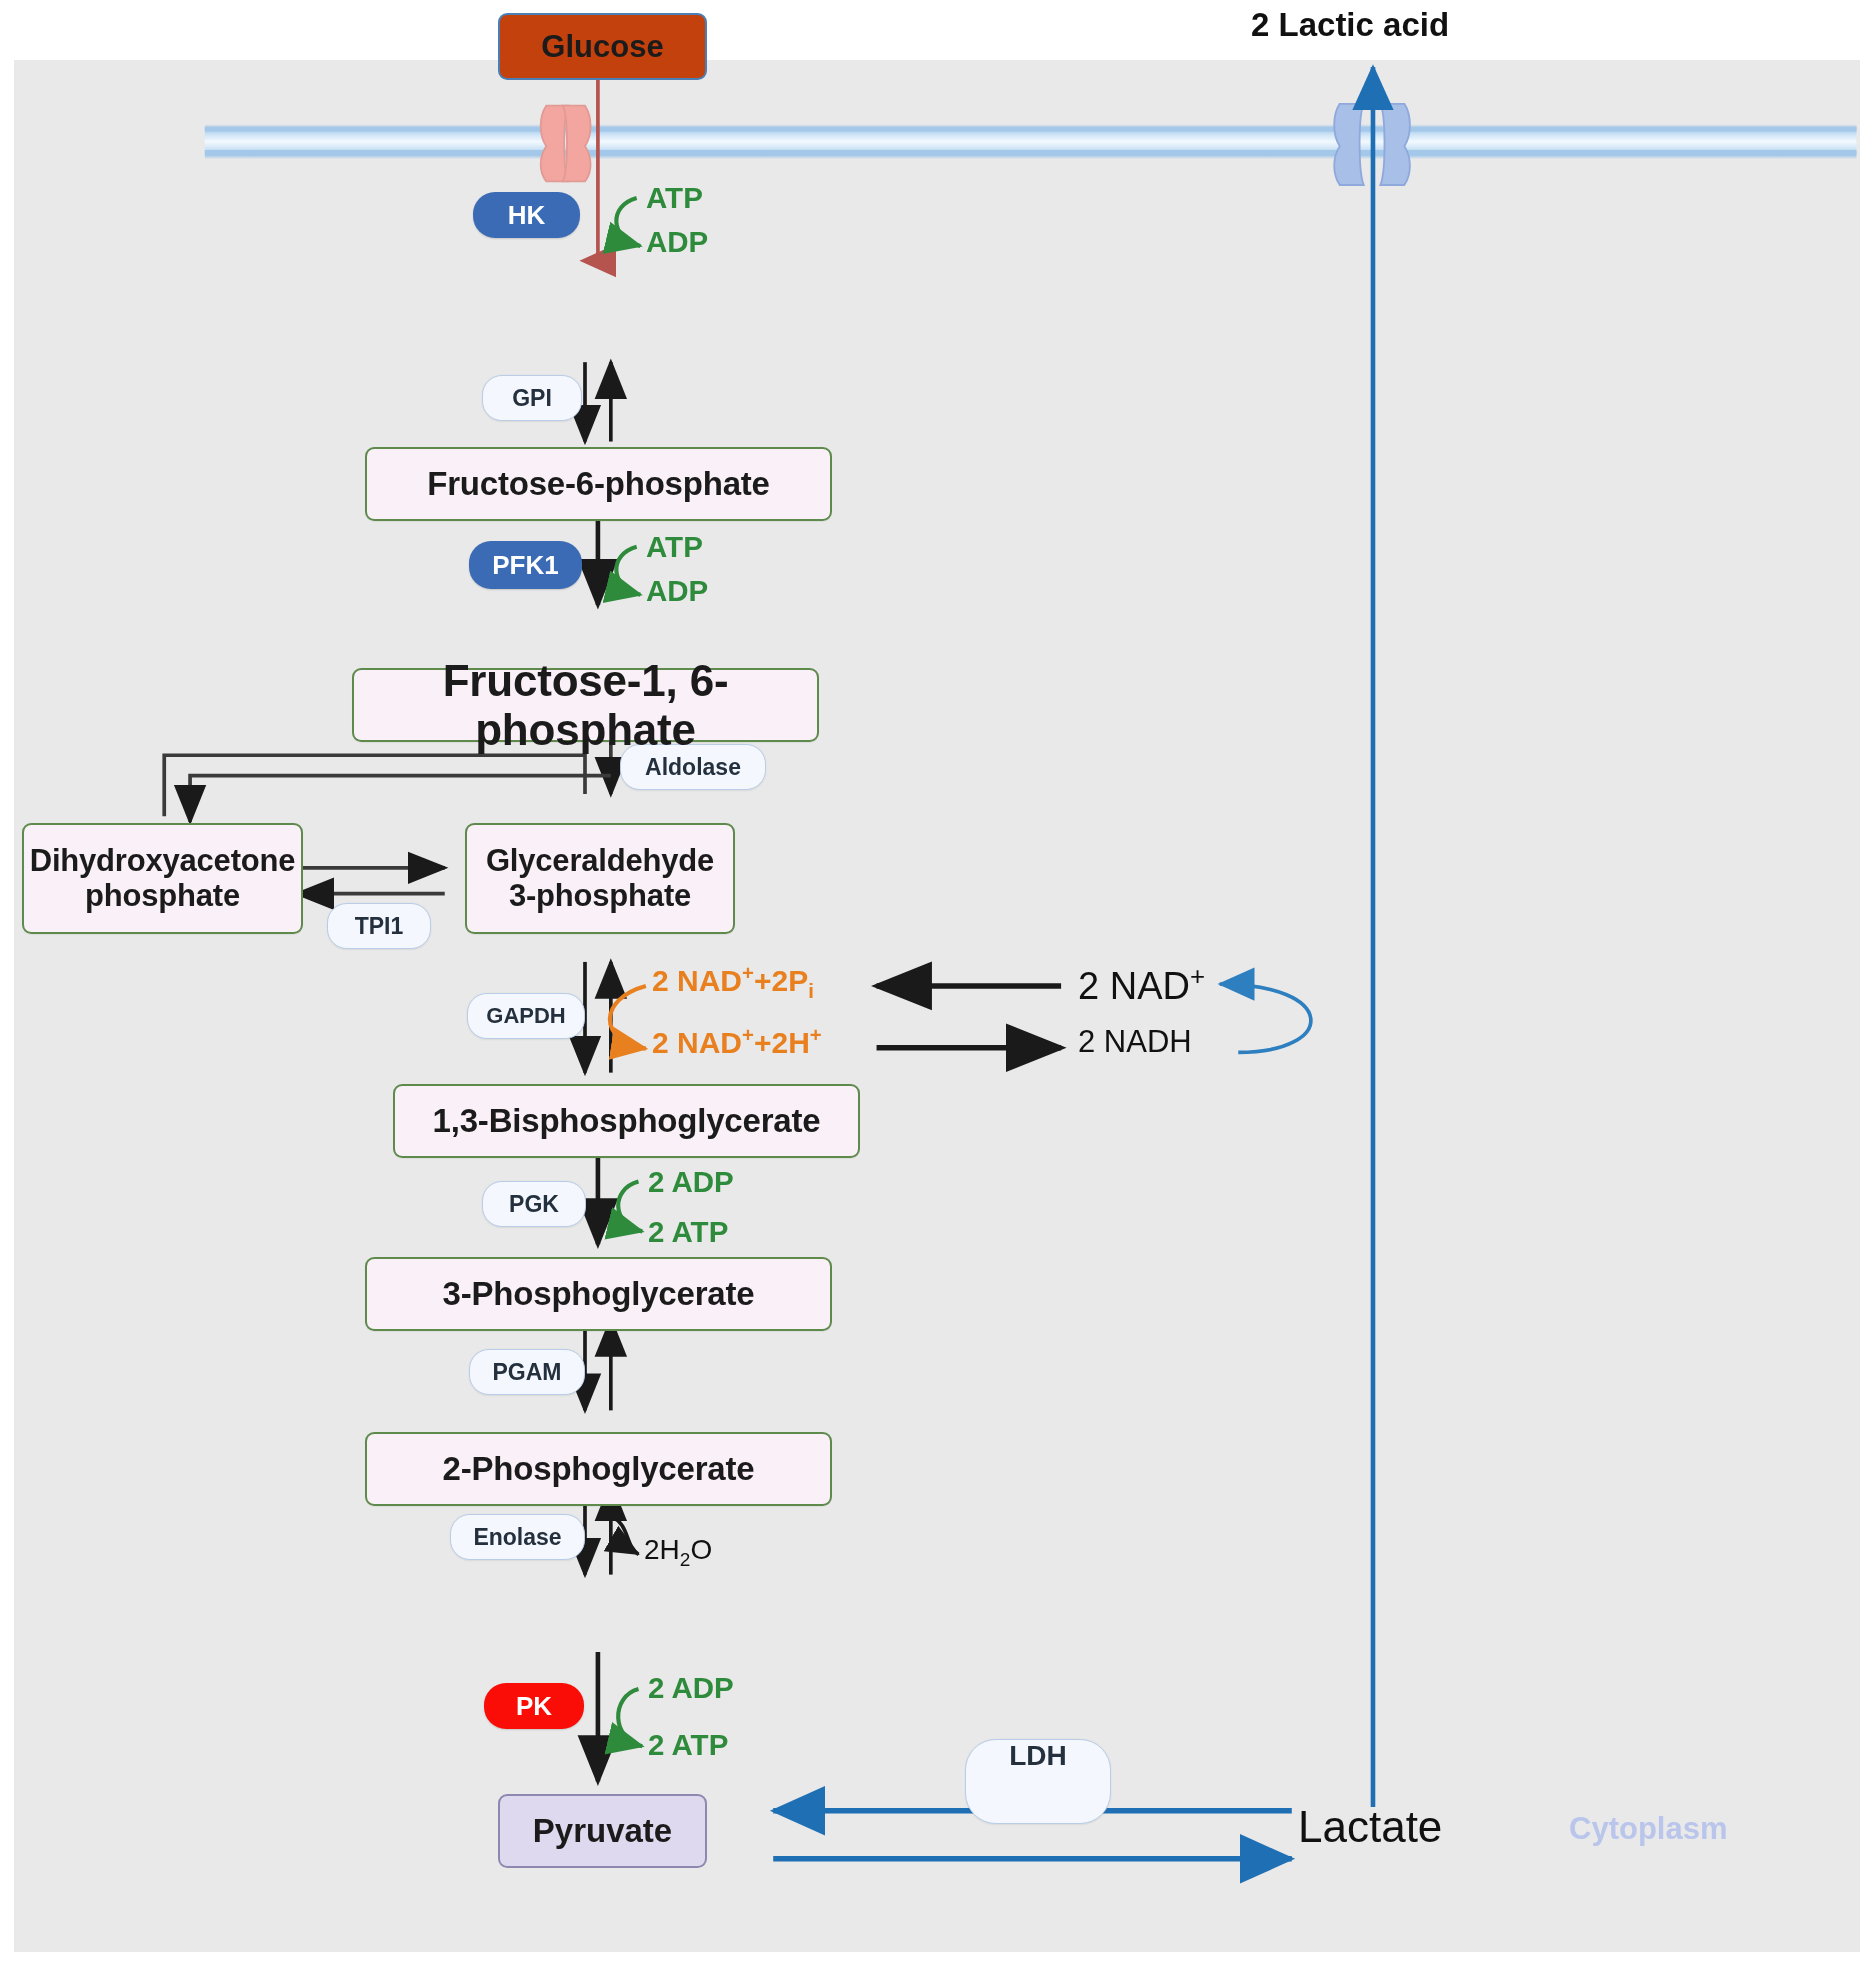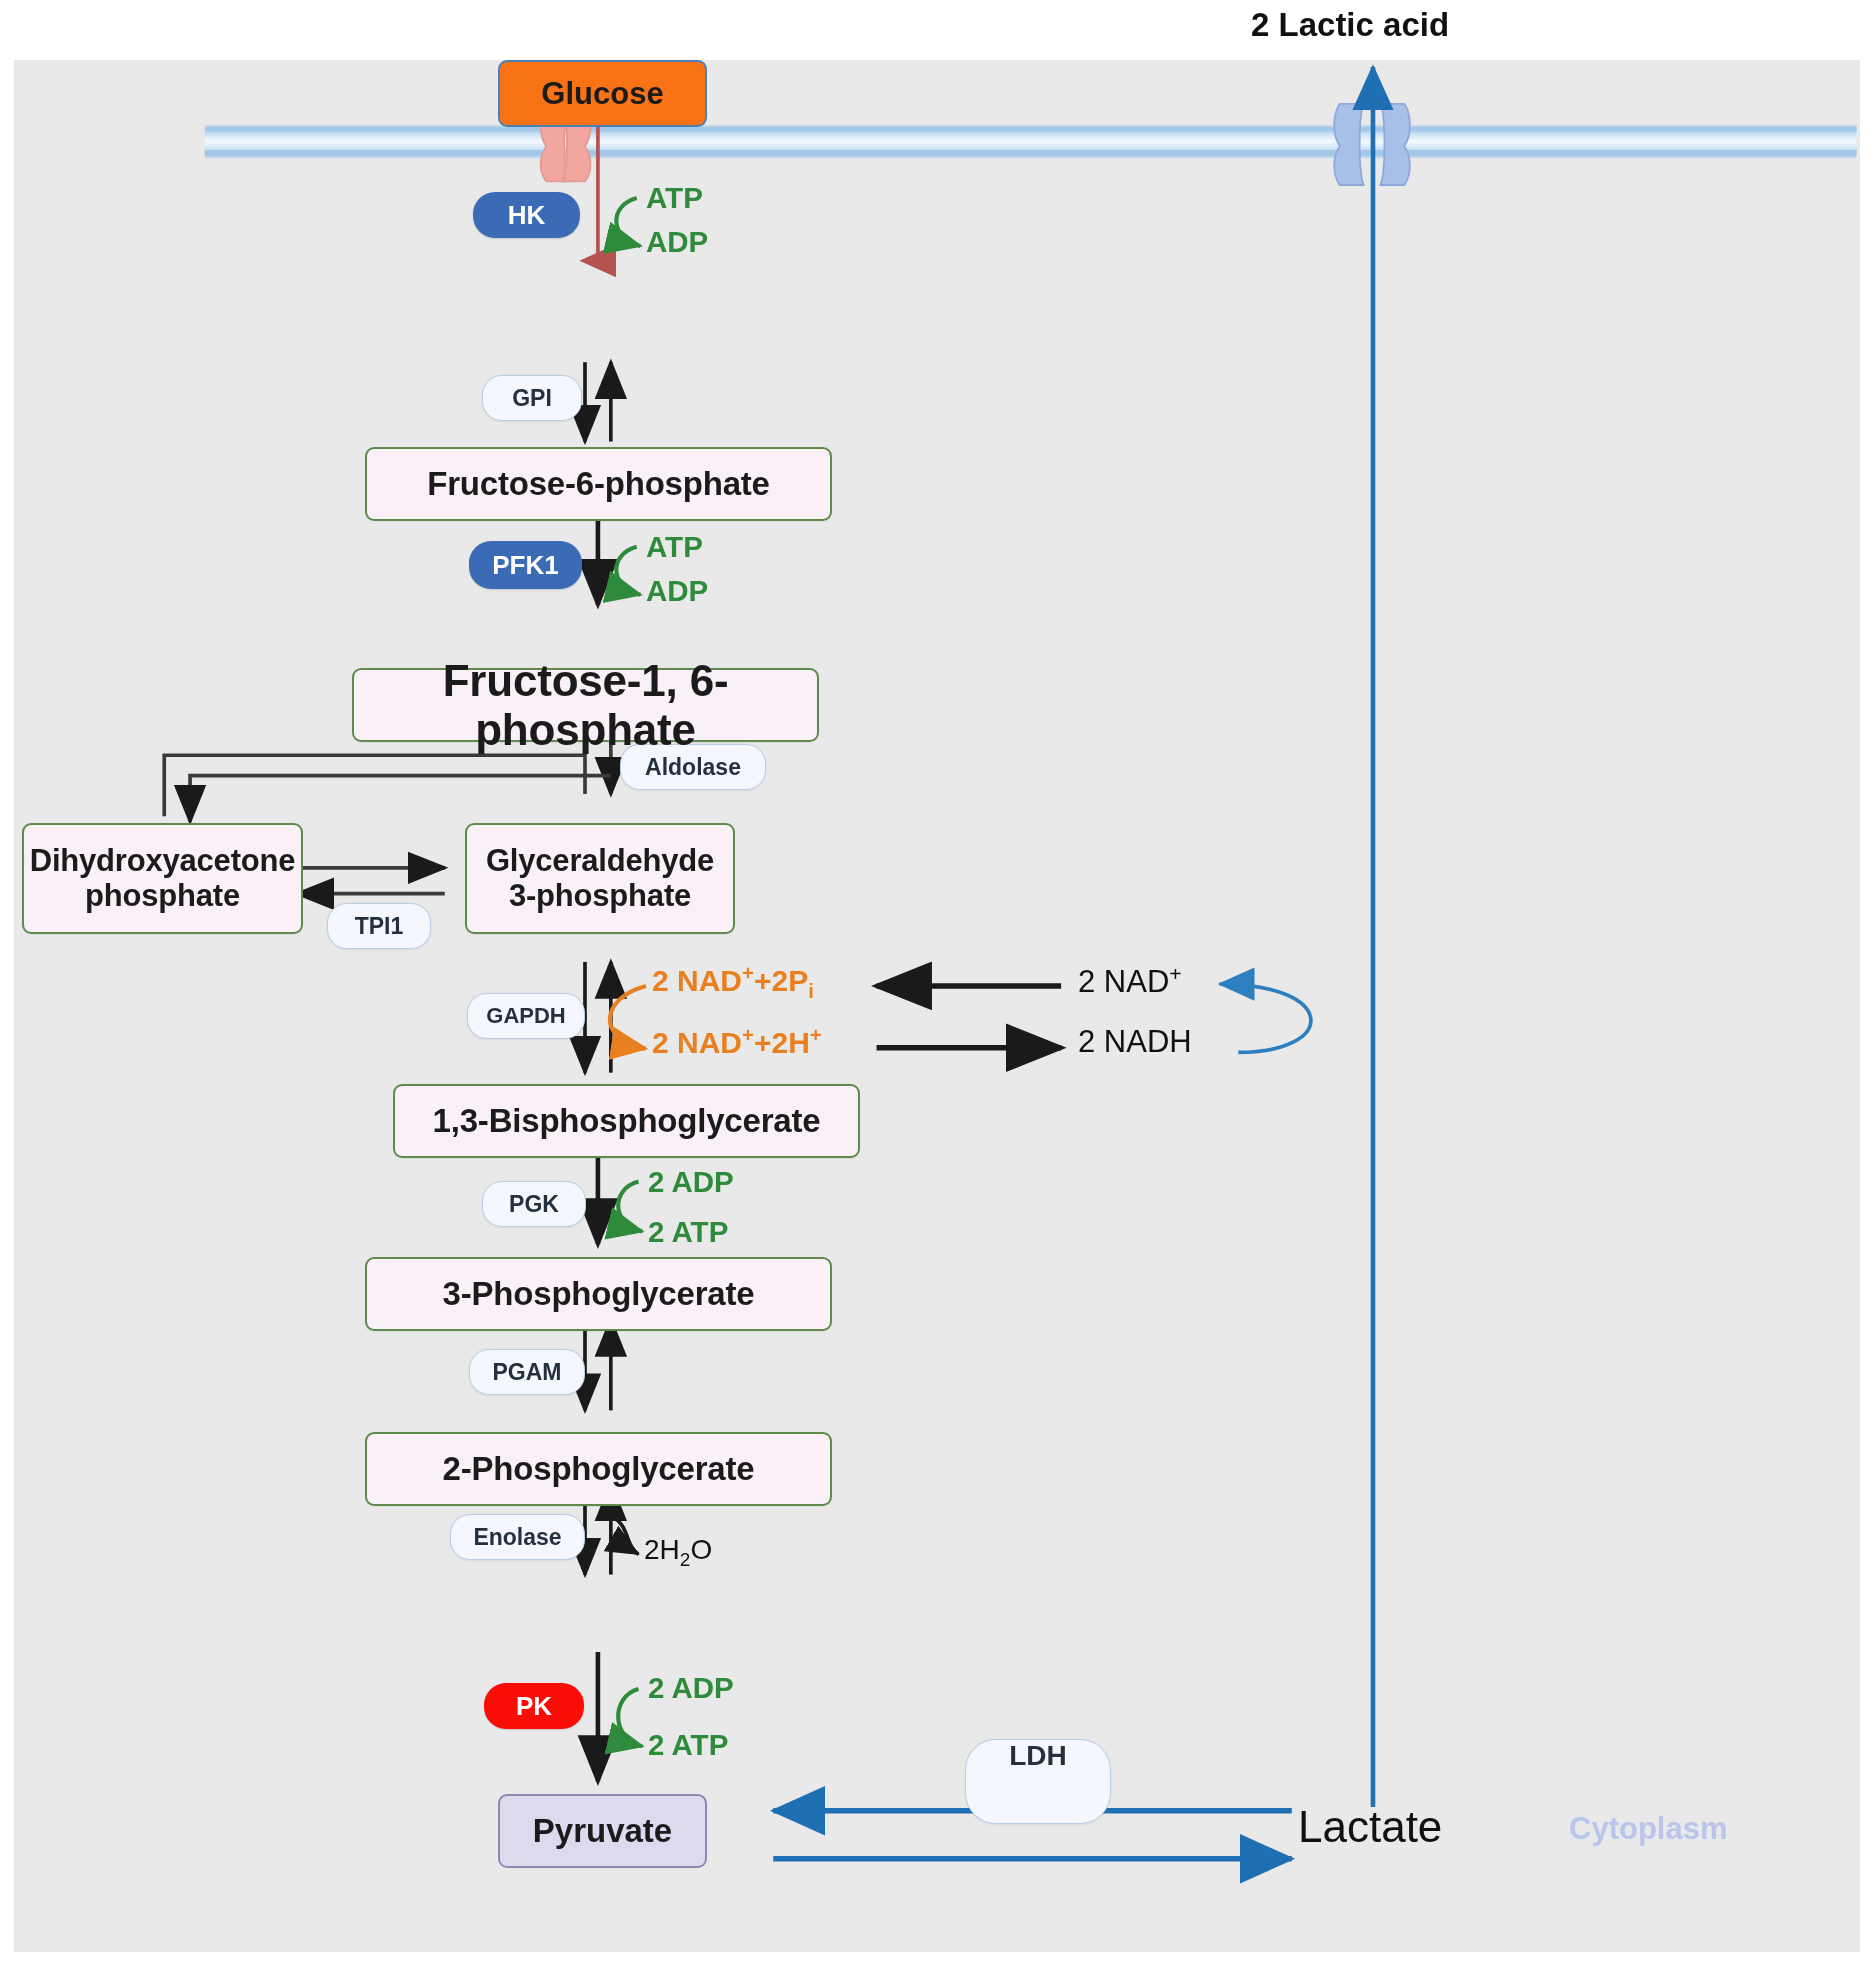--- a/index.html
+++ b/index.html
@@ -9,22 +9,22 @@
   
   .metab{
     position:absolute;border:2.8px solid #5e8b4c;border-radius:9.2px;
     background:#faf1f8;display:flex;align-items:center;justify-content:center;
     text-align:center;color:#1b1b1b;font-weight:600;letter-spacing:-0.2px;
     box-shadow:0 0.9px 0.9px rgba(0,0,0,.06);
   }
   .metab span{display:block;line-height:1.12;}
   .glucose-box{
     position:absolute;border:2.8px solid #4a7fb5;border-radius:9.2px;
-    background:#f97316;display:flex;align-items:center;justify-content:center;
-    color:#1b1b1b;font-weight:600;margin-top:47px;
+    background:#c2410c;display:flex;align-items:center;justify-content:center;
+    color:#1b1b1b;font-weight:600;
   }
   .pyruvate-box{
     position:absolute;border:2.8px solid #8e88b0;border-radius:9.2px;
     background:#ded9ee;display:flex;align-items:center;justify-content:center;
     color:#1b1b1b;font-weight:600;text-align:right;
   }
   
   .enz-out{
     position:absolute;border:1.8px solid #b9cde8;border-radius:20px;background:#f4f8fe;
     display:flex;align-items:center;justify-content:center;color:#24303d;
@@ -279,21 +279,21 @@
   <div class="cof" style="left:646px;top:530px;font-size:29.5px;">
     <span>ATP</span>
   </div>
   <div class="cof" style="left:646px;top:574px;font-size:29.5px;">
     <span>ADP</span>
   </div>
 
   <div class="cof-or" style="left:652px;top:962px;font-size:30px;">2 NAD<sup>+</sup>+2P<sub>i</sub></div>
   <div class="cof-or" style="left:652px;top:1024px;font-size:30px;">2 NAD<sup>+</sup>+2H<sup>+</sup></div>
 
-  <div class="plain" style="left:1078px;top:962px;font-size:31px;">2 NAD<sup>+</sup></div>
+  <div class="plain" style="left:1078px;top:962px;font-size:38px;">2 NAD<sup>+</sup></div>
   <div class="plain" style="left:1078px;top:1024px;font-size:31px;">
     <span>2 NADH</span>
   </div>
 
   <div class="cof" style="left:648px;top:1165px;font-size:29.5px;">
     <span>2 ADP</span>
   </div>
   <div class="cof" style="left:648px;top:1215px;font-size:29.5px;">
     <span>2 ATP</span>
   </div>

